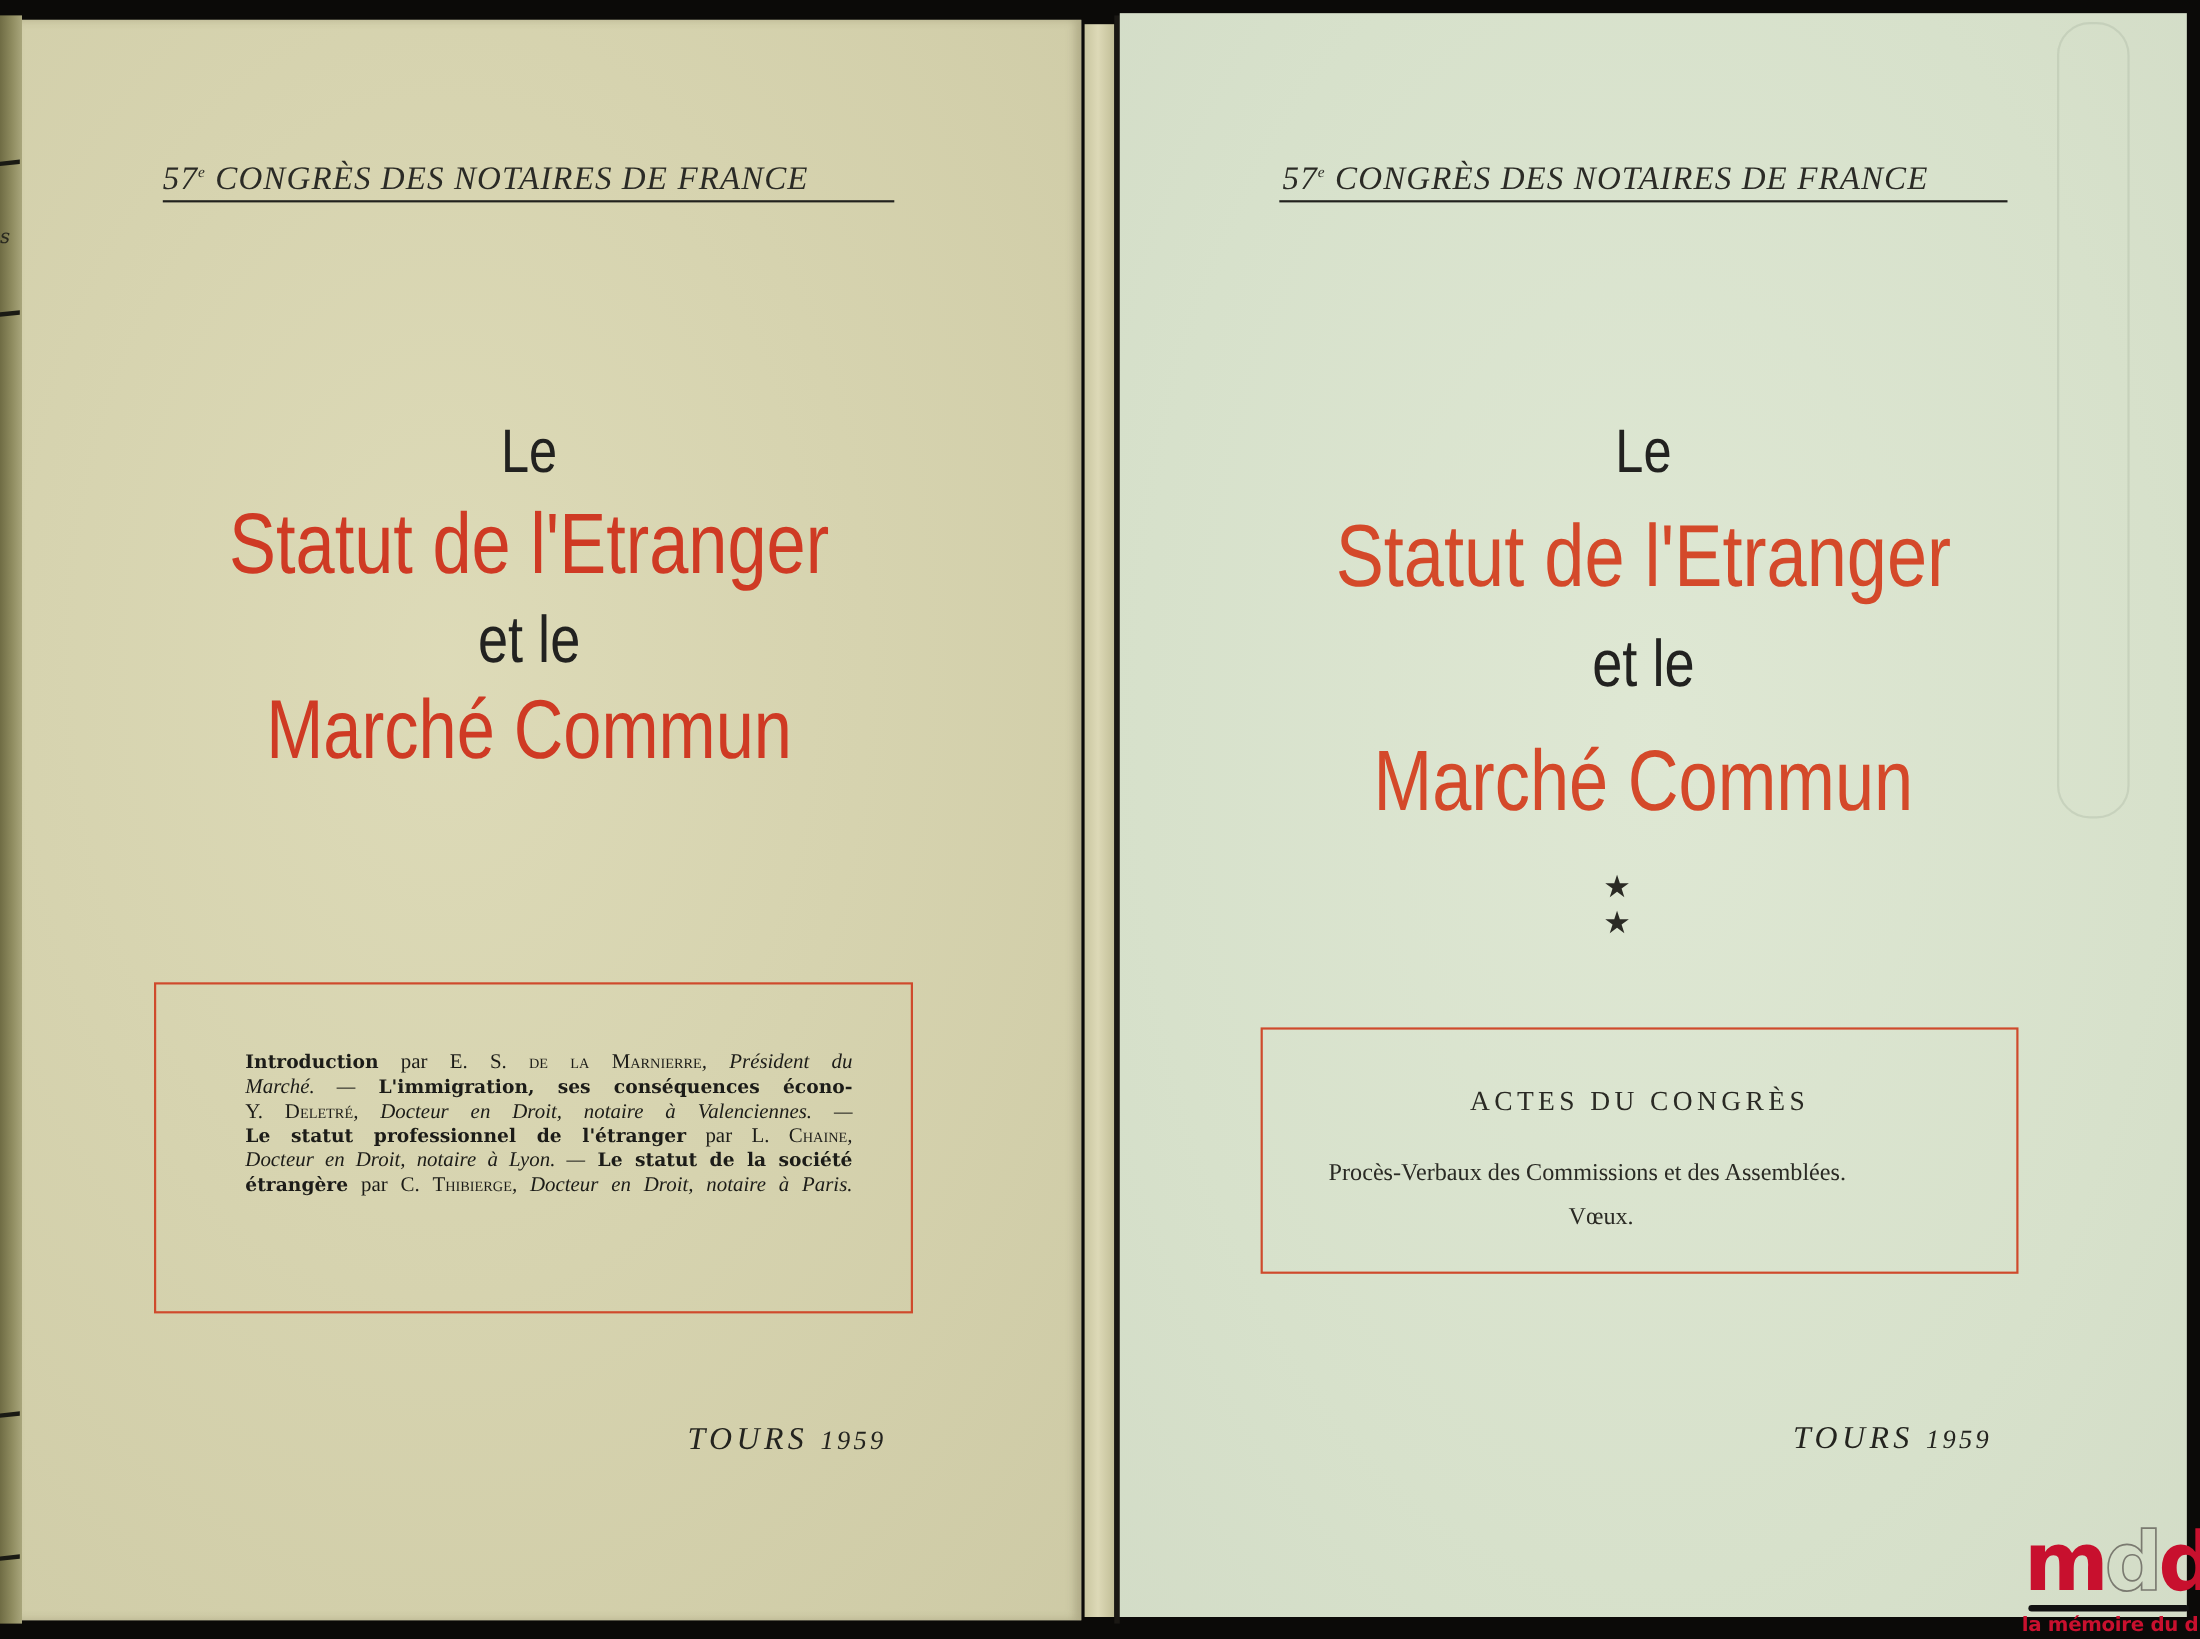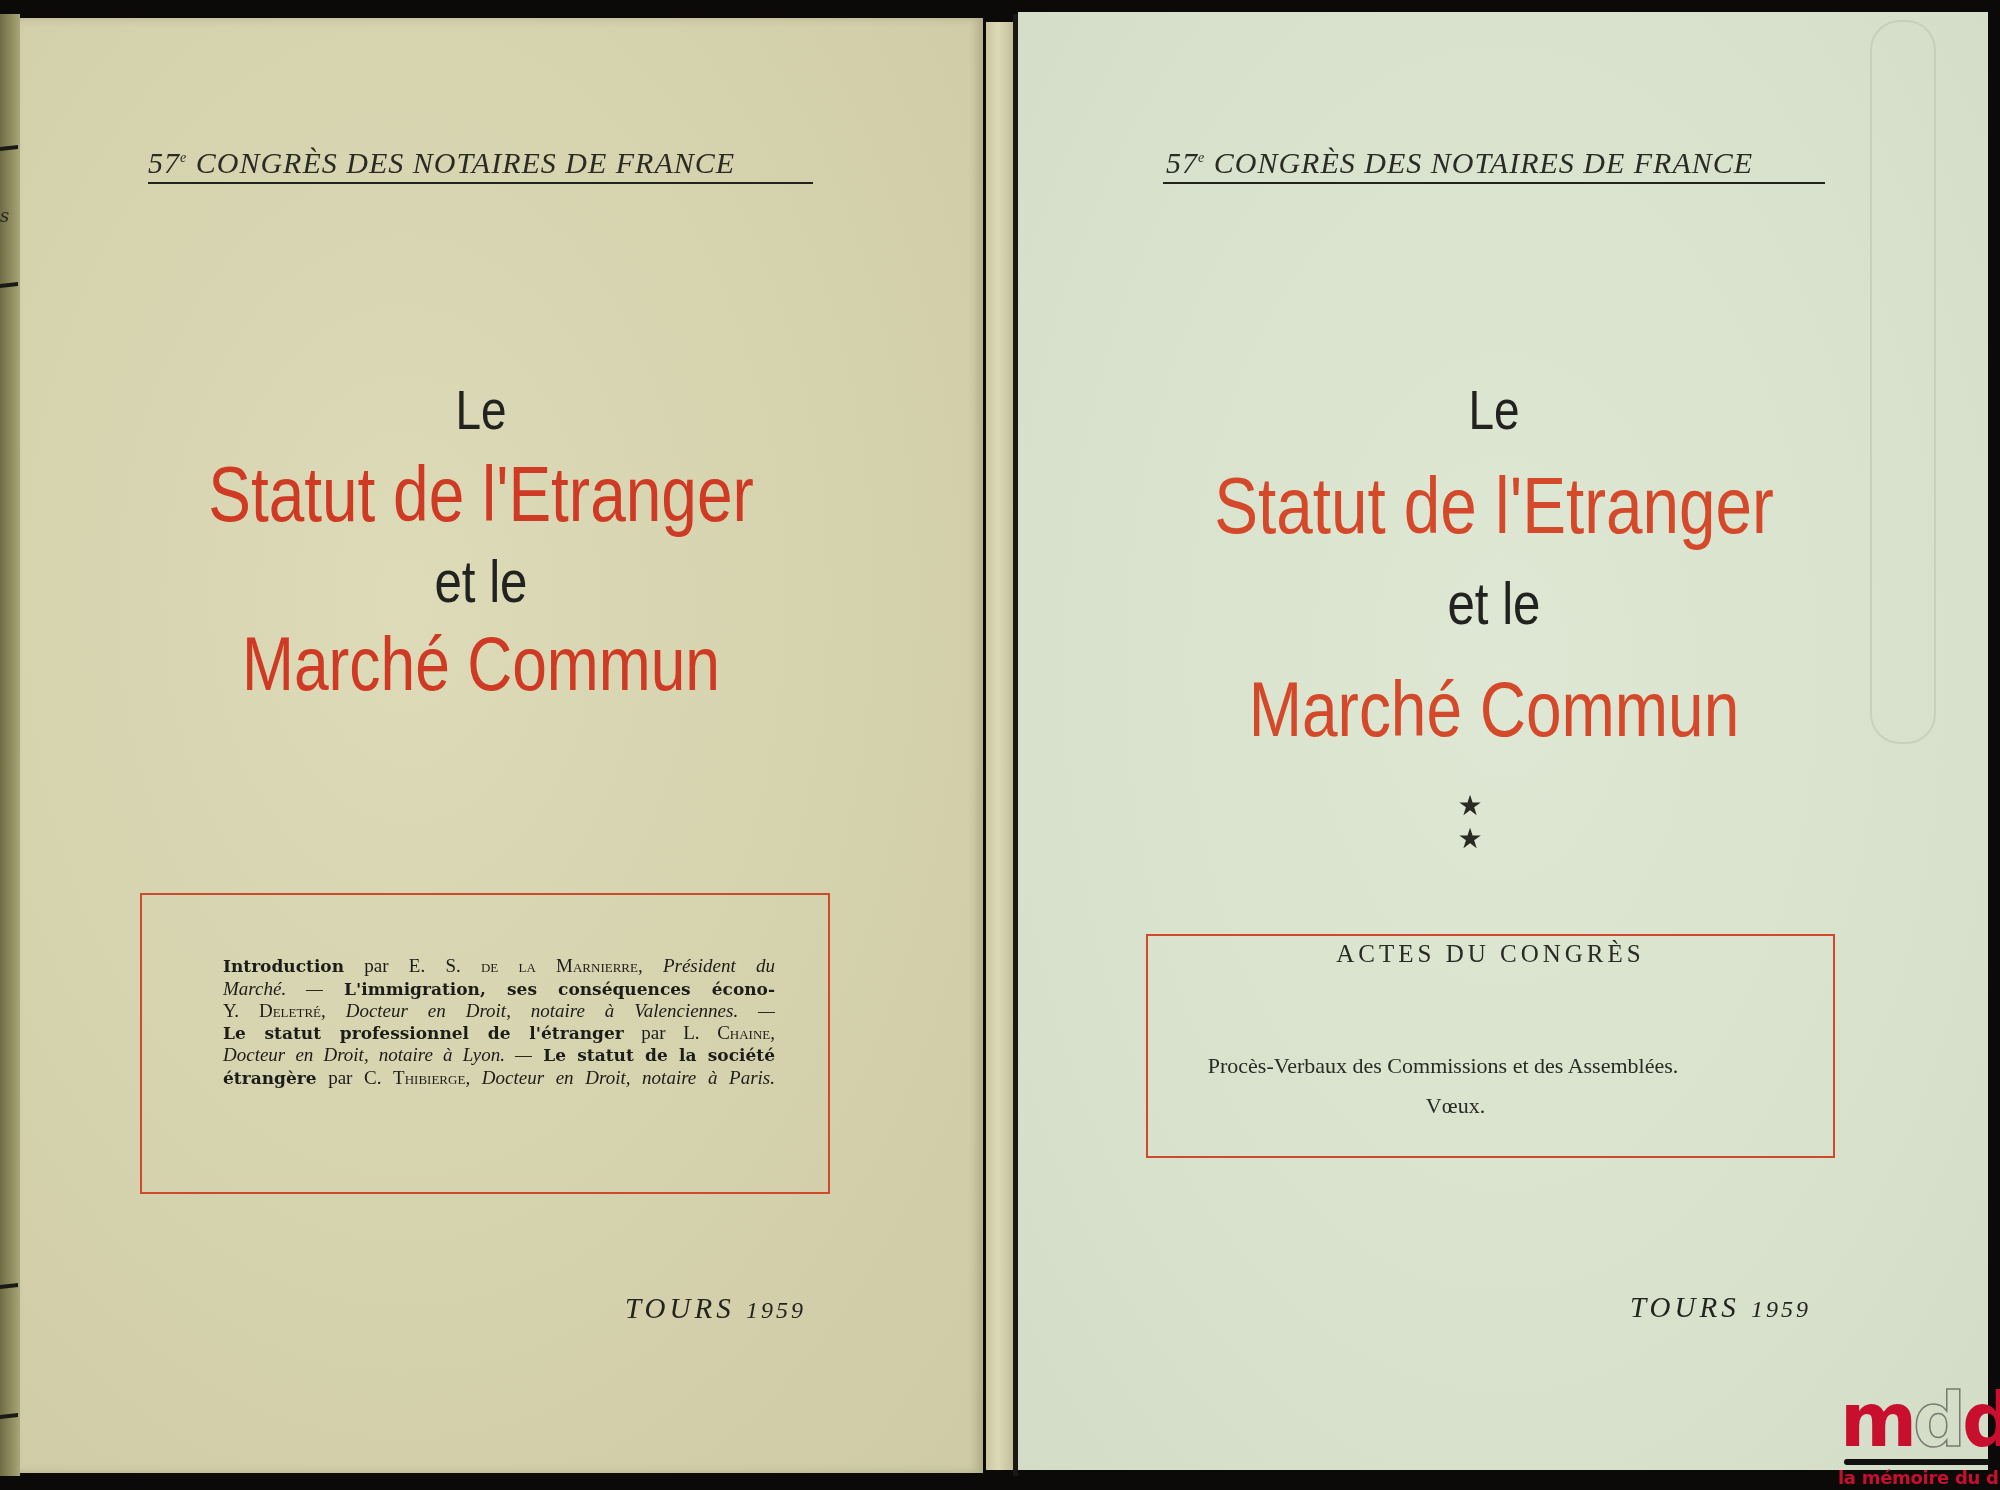--- a/index.html
+++ b/index.html
@@ -143,21 +143,21 @@
 <div class="abs header-rule" style="left:1163px; top:182px; width:662px;"></div>
 
 <div class="abs title-line dark" style="left:1150px; width:688px; top:382px; font-size:56px;">Le</div>
 <div class="abs title-line red-right" style="left:1112px; width:764px; top:466px; font-size:80px;">Statut de l'Etranger</div>
 <div class="abs title-line dark" style="left:1150px; width:688px; top:574px; font-size:60px;">et le</div>
 <div class="abs title-line red-right" style="left:1150px; width:688px; top:670px; font-size:78px;">Marché Commun</div>
 
 <div class="abs stars" style="left:1435px; top:789px; width:110px; text-align:center; letter-spacing:40px;">★ ★</div>
 
 <div class="abs frame-box" style="left:1146px; top:934px; width:689px; height:224px;"></div>
-<div class="abs actes-title" style="left:1146px; width:689px; top:940px;">ACTES DU CONGRÈS</div>
+<div class="abs actes-title" style="left:1146px; width:689px; top:988px;">ACTES DU CONGRÈS</div>
 <div class="abs actes-sub" style="left:1146px; width:594px; top:1053px;">Procès-Verbaux des Commissions et des Assemblées.</div>
 <div class="abs actes-sub" style="left:1146px; width:619px; top:1093px;">Vœux.</div>
 
 <div class="abs place-date" style="left:1630px; top:1291px;">
   <span>TOURS</span>
   <span class="year">1959</span>
 </div>
 
 <div class="abs logo">
   <div class="logo-letters"><span class="logo-m">m</span><span class="logo-d1">d</span><span class="logo-d2">d</span></div>

